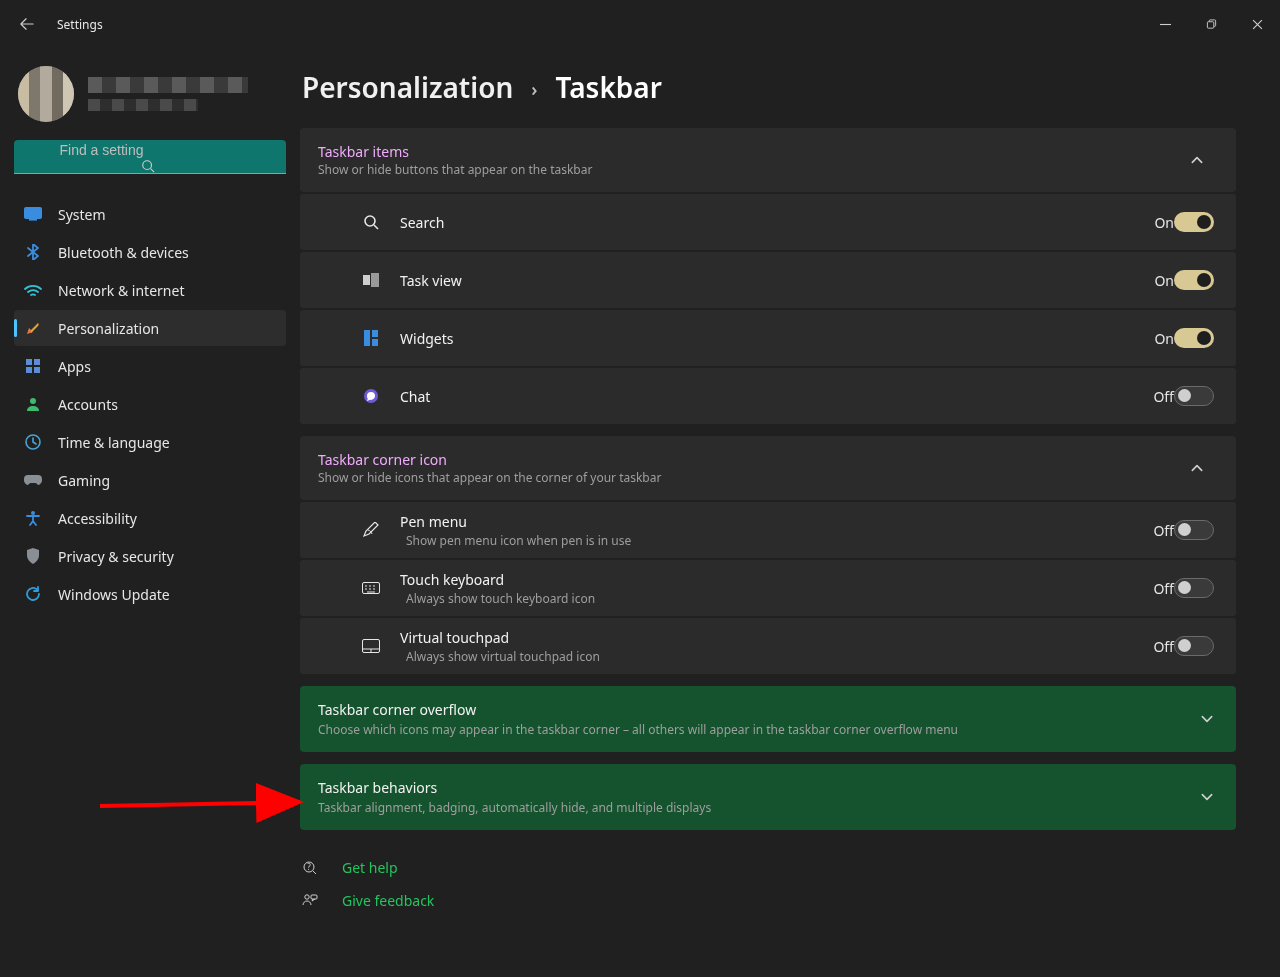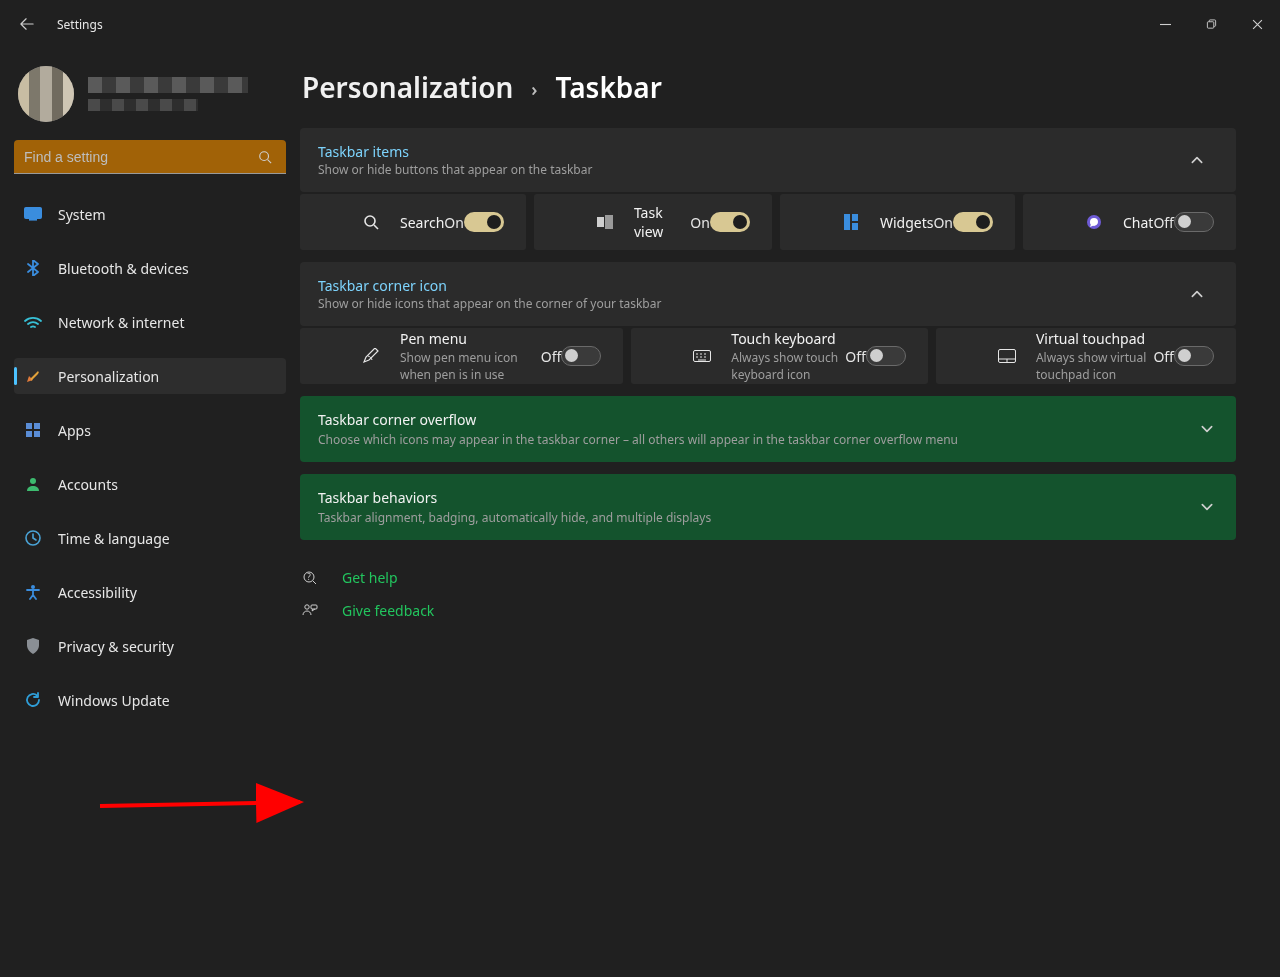--- a/index.html
+++ b/index.html
@@ -65,36 +65,37 @@
     margin-bottom:6px;
   }
   .user-text .mail-blur {
     width:110px; height:12px;
     background: repeating-linear-gradient(90deg,#4a4a4a 0 12px,#2e2e2e 12px 24px);
   }
 
   .search-box {
     margin-top: 4px;
     height: 34px;
-    background: #a16207;
+    background: #0f766e;
     border: none;
     border-bottom: 1px solid #9a9a9a;
     border-radius: 4px 4px 0 0;
     display:flex; align-items:center;
     padding: 0 10px;
     color:#cfcfcf;
+    flex-direction:column;
   }
   .search-box input {
     flex:1; background:transparent; border:none; outline:none;
     color:#e6e6e6; font-size:14px;
   }
   .search-box input::placeholder { color:#bdbdbd; }
   .search-box .sicon { width:18px; text-align:center; color:#cfcfcf; }
 
-  .nav { margin-top: 22px; display:flex; flex-direction:column; gap:18px; }
+  .nav { margin-top: 22px; display:flex; flex-direction:column; gap:2px; }
   .nav-item {
     height: 36px;
     border-radius: 4px;
     display:flex; align-items:center;
     padding: 0 12px 0 10px;
     gap: 16px;
     color:#e6e6e6;
     cursor:pointer;
     position:relative;
   }
@@ -125,39 +126,39 @@
   }
 
   .group-header {
     background:#2b2b2b;
     border-radius:4px;
     padding: 14px 22px 14px 18px;
     display:flex; align-items:center;
     margin-bottom:2px;
   }
   .group-header .gh-text { flex:1; }
-  .group-header .gh-title { color:#7dd3fc; font-size:14px; }
+  .group-header .gh-title { color:#f0abfc; font-size:14px; }
   .group-header .gh-sub { color:#9e9e9e; font-size:12px; margin-top:0; }
   .group-header .expander { color:#cfcfcf; width:24px; text-align:center; }
 
-  .rows { display:flex; flex-direction:row; gap:8px; margin-bottom:12px; }
+  .rows { display:flex; flex-direction:column; gap:2px; margin-bottom:12px; }
   .row {
     background:#2b2b2b;
     height:56px;
     display:flex; align-items:center;
     padding: 0 22px 0 60px;
     border-radius:3px;
   }
   .row .ricon {
     width:22px; height:22px; display:flex; align-items:center; justify-content:center;
     margin-right:18px; font-size:16px; color:#e6e6e6;
   }
   .row .rtext { flex:1; }
   .row .rtitle { color:#f2f2f2; font-size:14px; }
-  .row .rsub { color:#9e9e9e; font-size:12px; margin-top:1px; }
+  .row .rsub { color:#9e9e9e; font-size:12px; margin-top:1px;margin-left:6px; }
   .row .state-label { color:#e6e6e6; font-size:14px; }
 
   .toggle {
     width:40px; height:20px; border-radius:10px;
     position:relative;
   }
   .toggle .knob {
     position:absolute; top:3px; width:14px; height:14px; border-radius:50%;
   }
   .toggle.on { background:#d8c893; }
@@ -300,20 +301,28 @@
           <span class="nav-icon">
             <svg width="16" height="16" viewBox="0 0 16 16">
               <circle cx="8" cy="8" r="7" fill="none" stroke="#4aa3d6" stroke-width="1.6"></circle>
               <path d="M8 4v4l3 2" stroke="#4aa3d6" stroke-width="1.6" fill="none" stroke-linecap="round"></path>
             </svg>
           </span>
           <span>Time &amp; language</span>
         </div>
         <div class="nav-item">
           <span class="nav-icon">
+            <svg width="18" height="14" viewBox="0 0 18 12">
+              <path d="M4 1h10a4 4 0 0 1 4 4 6 6 0 0 1-3 6c-2 0-2-2-4-2h-4c-2 0-2 2-4 2a6 6 0 0 1-3-6 4 4 0 0 1 4-4z" fill="#8a8f95"></path>
+            </svg>
+          </span>
+          <span>Gaming</span>
+        </div>
+        <div class="nav-item">
+          <span class="nav-icon">
             <svg width="16" height="16" viewBox="0 0 16 16">
               <circle cx="8" cy="3" r="2" fill="#3a8dde"></circle>
               <path d="M2 6h12M8 6v5M8 11l-3 4M8 11l3 4" stroke="#3a8dde" stroke-width="1.8" stroke-linecap="round"></path>
             </svg>
           </span>
           <span>Accessibility</span>
         </div>
         <div class="nav-item">
           <span class="nav-icon">
             <svg width="14" height="16" viewBox="0 0 14 16">

